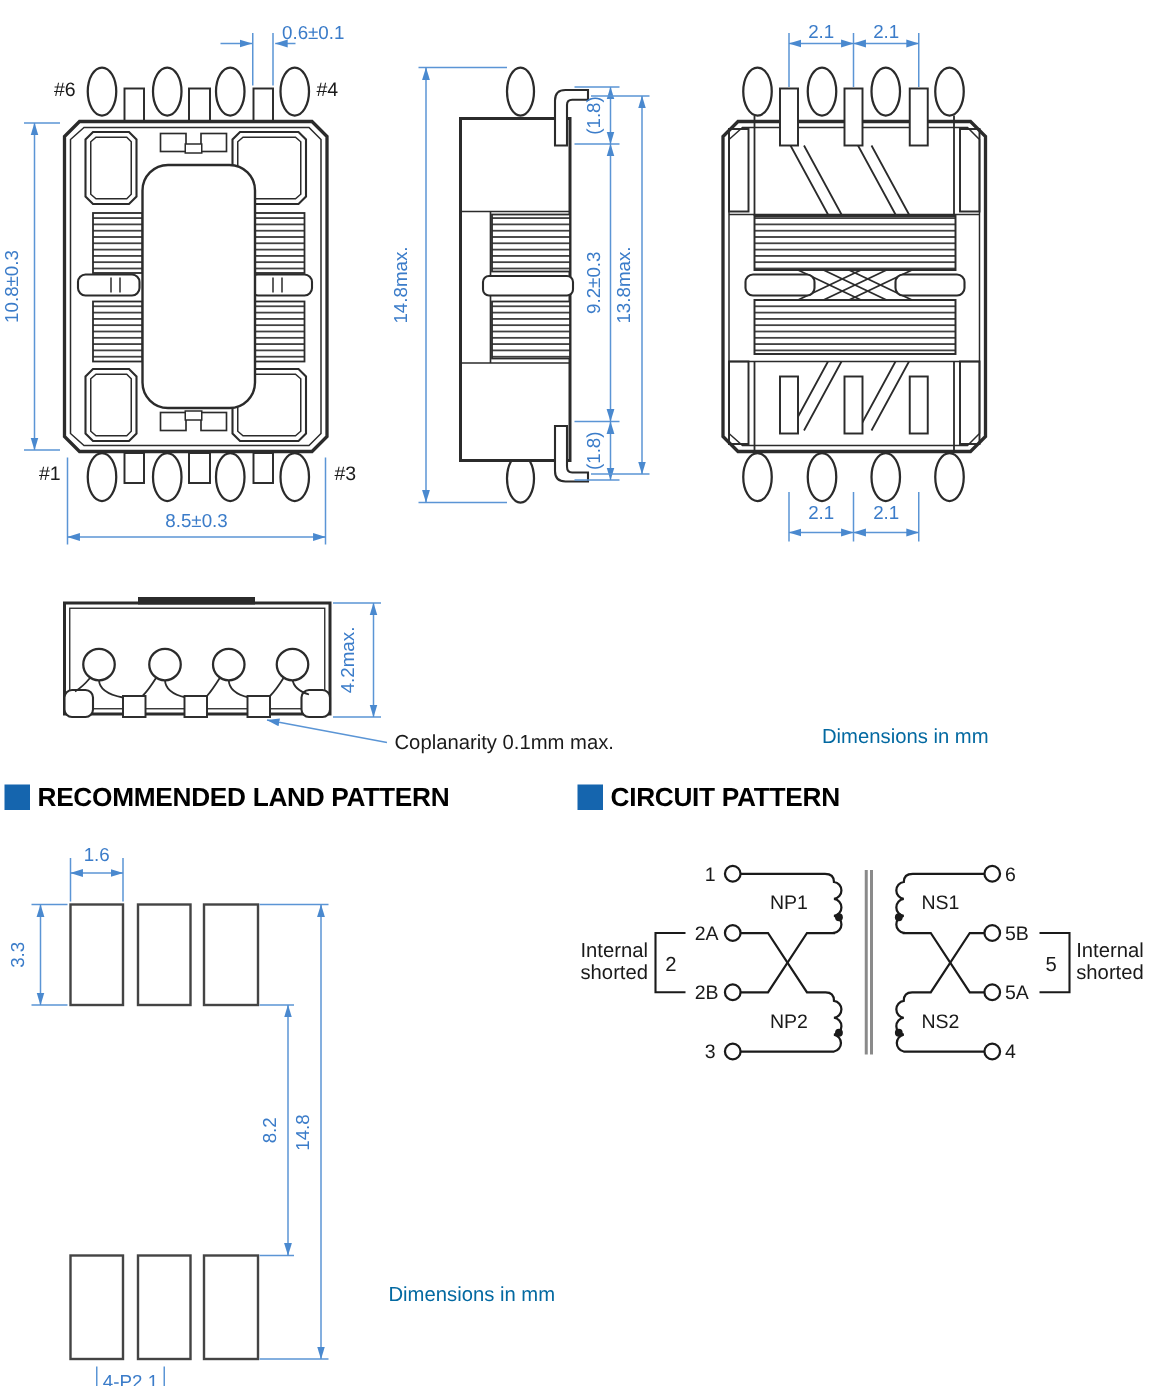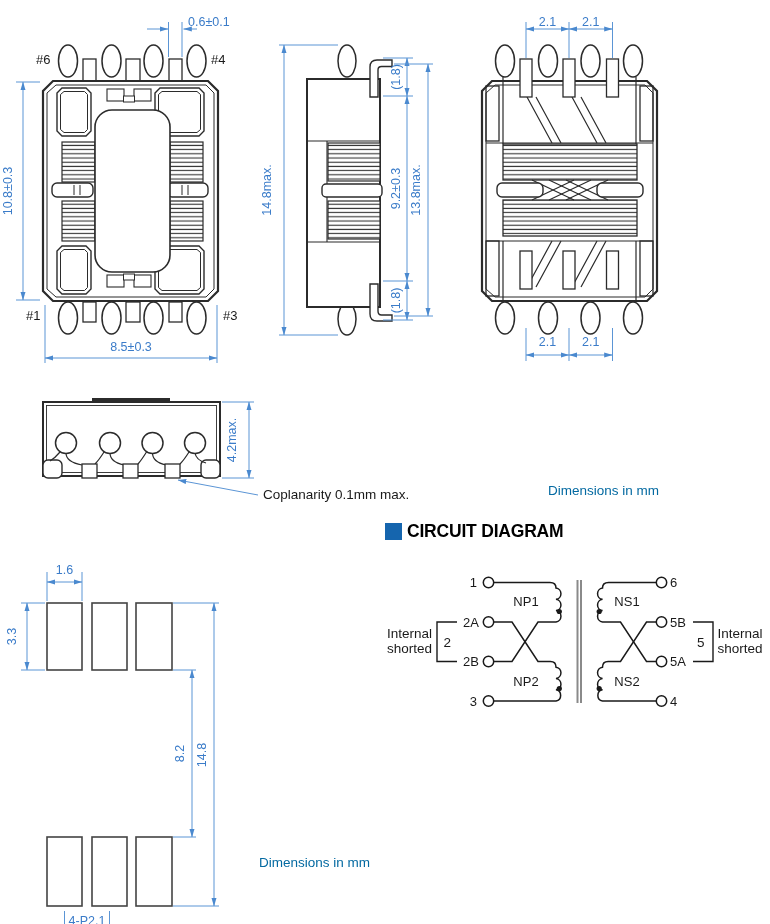--- a/index.html
+++ b/index.html
@@ -230,23 +230,27 @@
     <line class="dln" x1="249" y1="18" x2="249" y2="94" marker-start="url(#ar)" marker-end="url(#ar)"></line>
     <text class="dim-t" transform="rotate(-90 236 56)" x="236" y="56" text-anchor="middle">4.2max.</text>
   </g>
   <g>
     <line class="dln" x1="258" y1="111" x2="178" y2="96" marker-end="url(#ar)"></line>
     <text class="blk" x="263" y="115">Coplanarity 0.1mm max.</text>
   </g>
 </svg>
 
 <div class="note" style="left:548px;top:469px">Dimensions in mm</div>
+<div class="hdr" style="left:3px;top:507px">
+  <span class="sq"></span>
+  <h2>RECOMMENDED LAND PATTERN</h2>
+</div>
 <div class="hdr" style="left:385px;top:507px">
   <span class="sq"></span>
-  <h2>CIRCUIT DIAGRAM</h2>
+  <h2>CIRCUIT PATTERN</h2>
 </div>
 <div class="note" style="left:259px;top:841px">Dimensions in mm</div>
 
 <svg style="left:0;top:545px" width="250" height="379" viewBox="0 0 250 379">
   <g stroke="#444" stroke-width="1.6" fill="#fff">
     <rect x="47" y="44" width="35" height="67"></rect>
     <rect x="92" y="44" width="35" height="67"></rect>
     <rect x="136" y="44" width="36" height="67"></rect>
     <rect x="47" y="278" width="35" height="69"></rect>
     <rect x="92" y="278" width="35" height="69"></rect>

